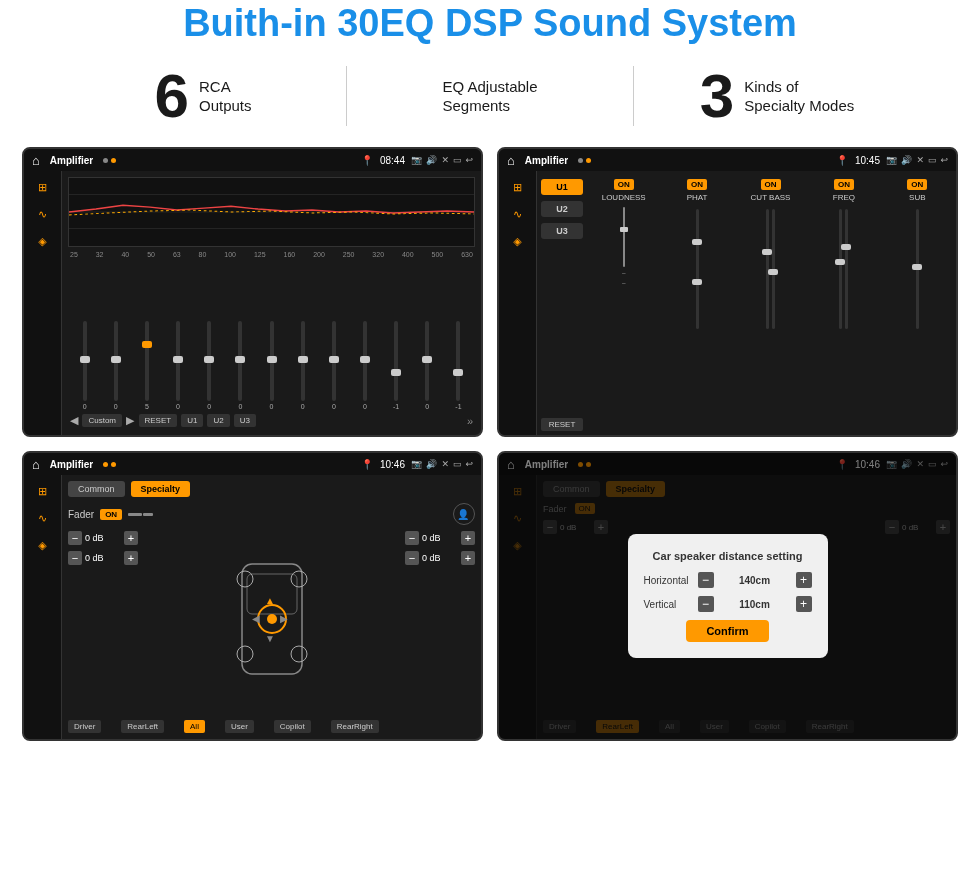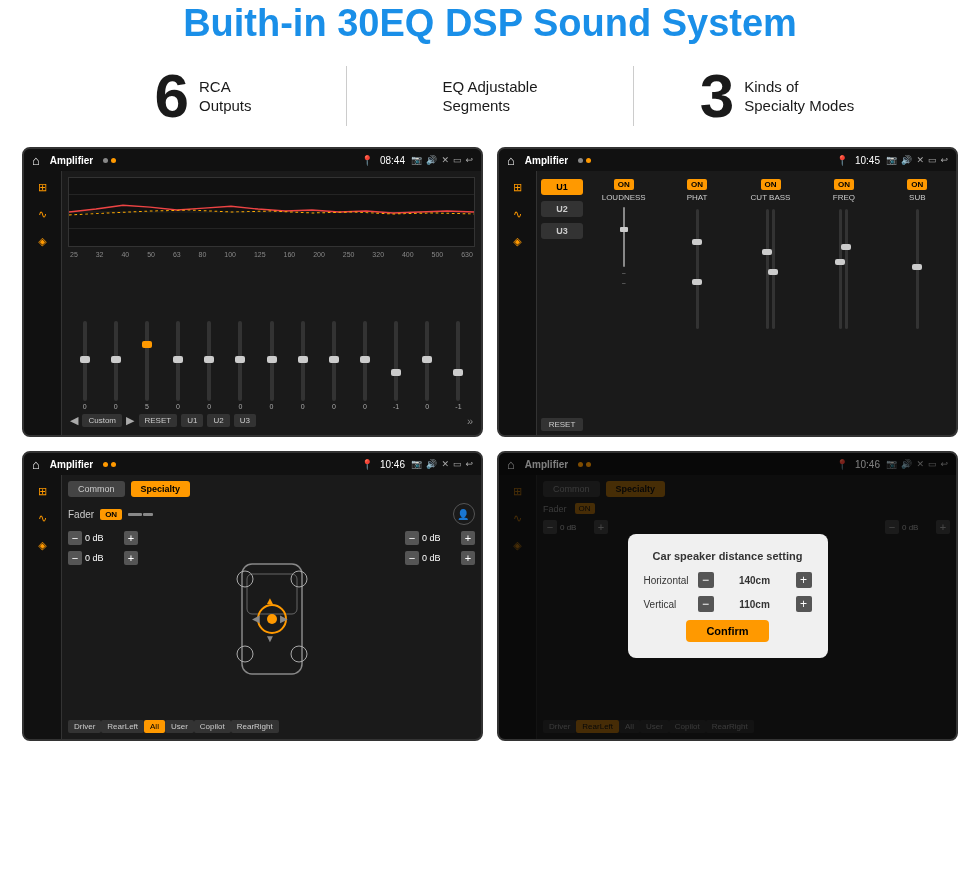--- a/index.html
+++ b/index.html
@@ -414,21 +414,21 @@
 
     .fader-right-col {
       display: flex;
       flex-direction: column;
       gap: 6px;
       width: 70px;
     }
 
     .fader-bottom {
       display: flex;
-      gap: 0;
+      gap: 20px;
       margin-top: 4px;
       flex-wrap: wrap;
     }
 
     .fader-pos-btn {
       background: #333;
       color: #ccc;
       font-size: 8px;
       padding: 2px 6px;
       border-radius: 2px;

